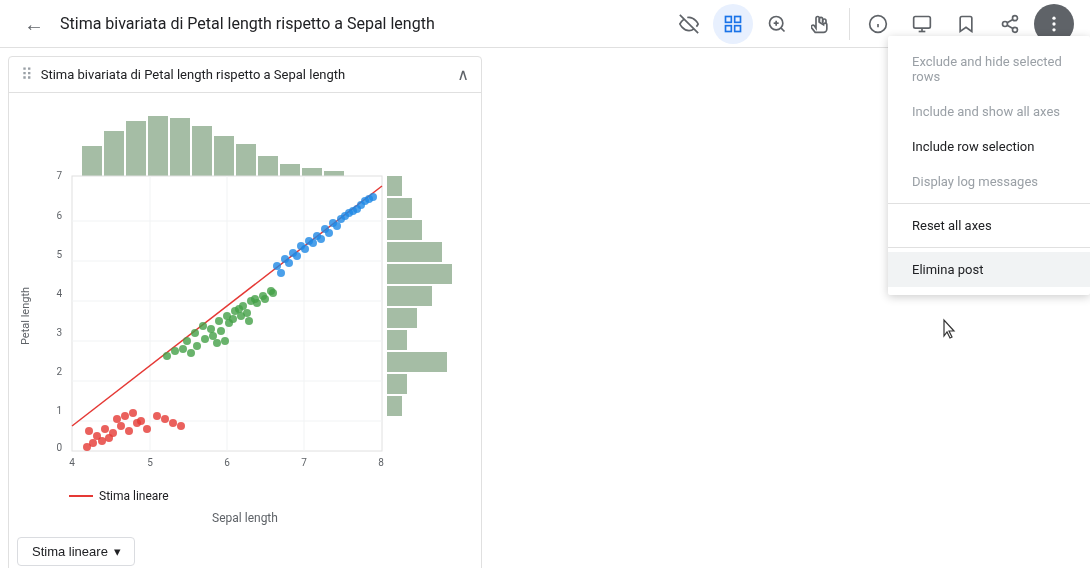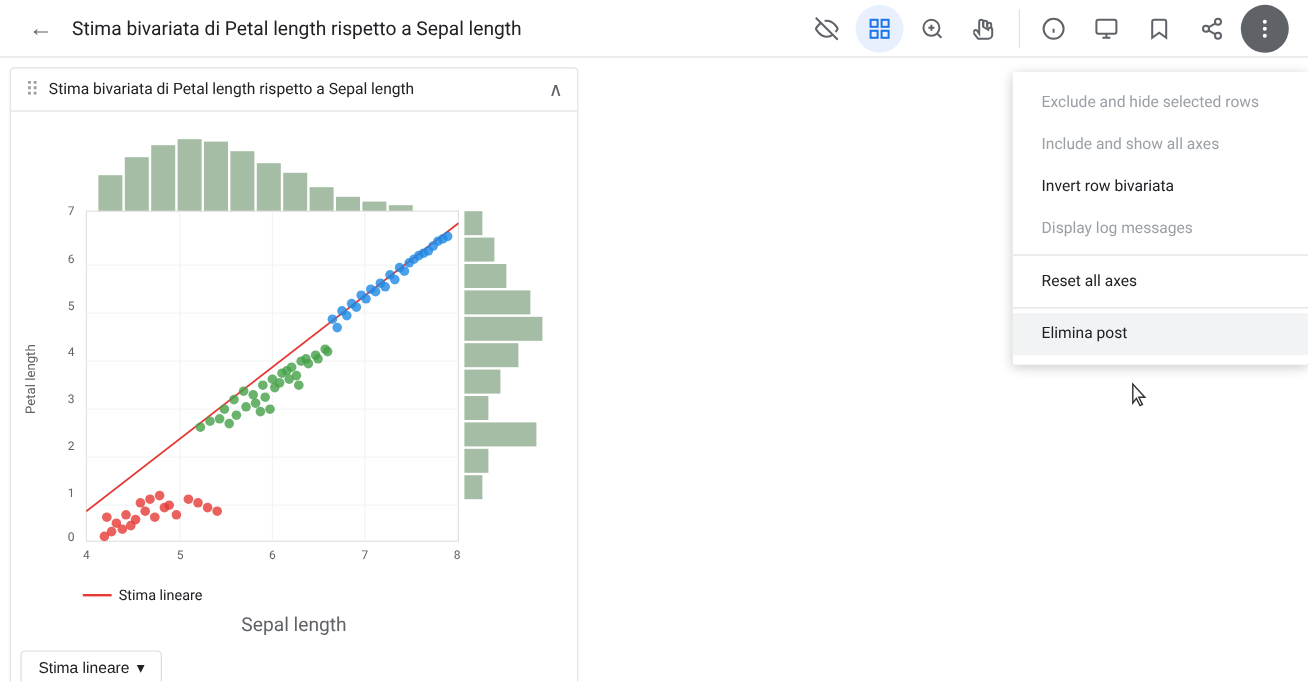--- a/index.html
+++ b/index.html
@@ -141,23 +141,23 @@
       border-radius: 4px;
       background: #fff;
       cursor: pointer;
       font-size: 13px;
       color: #202124;
     }
 
     
     .dropdown-overlay {
       position: absolute;
-      top: 60px;
+      top: 36px;
       right: 0;
-      width: 246px;
+      width: 202px;
       background: #fff;
       box-shadow: 0 2px 10px rgba(0,0,0,0.2);
       border-radius: 2px;
       z-index: 100;
       padding: 8px 0;
     }
     .menu-item {
       display: flex;
       align-items: center;
       justify-content: space-between;
@@ -416,40 +416,40 @@
           <circle cx="344" cy="104" r="4" fill="#1e88e5" opacity="0.8"></circle>
           <circle cx="352" cy="98" r="4" fill="#1e88e5" opacity="0.8"></circle>
         </svg>
       </div>
 
       <div class="legend">
         <div class="legend-line"></div>
         <span>Stima lineare</span>
       </div>
 
-      <div style="text-align:center;font-size:16px;color:#5f6368;padding-bottom:4px;">Sepal length</div>
+      <div style="text-align:center;font-size:12px;color:#5f6368;padding-bottom:4px;">Sepal length</div>
 
       <div class="bottom-bar">
         <button class="stima-btn">
           <span>Stima lineare</span>
           <span>▾</span>
         </button>
       </div>
     </div>
   </div>
 
   <div class="dropdown-overlay">
     <div class="menu-item disabled">
       <span>Exclude and hide selected rows</span>
     </div>
     <div class="menu-item disabled">
       <span>Include and show all axes</span>
     </div>
     <div class="menu-item">
-      <span>Invert row bivariata</span>
+      <span>Include row selection</span>
     </div>
     <div class="menu-item disabled">
       <span>Display log messages</span>
     </div>
     <div class="menu-divider"></div>
     <div class="menu-item">
       <span>Reset all axes</span>
     </div>
     <div class="menu-divider"></div>
     <div class="menu-item highlighted">

